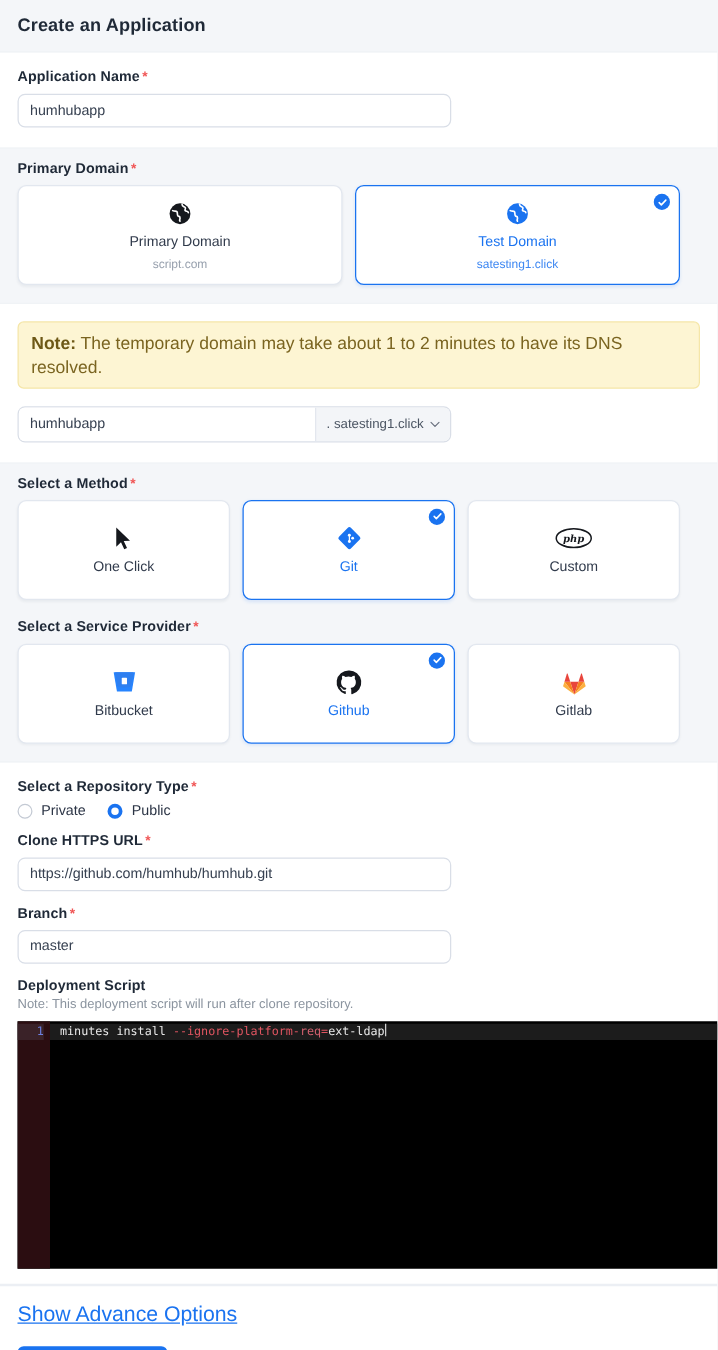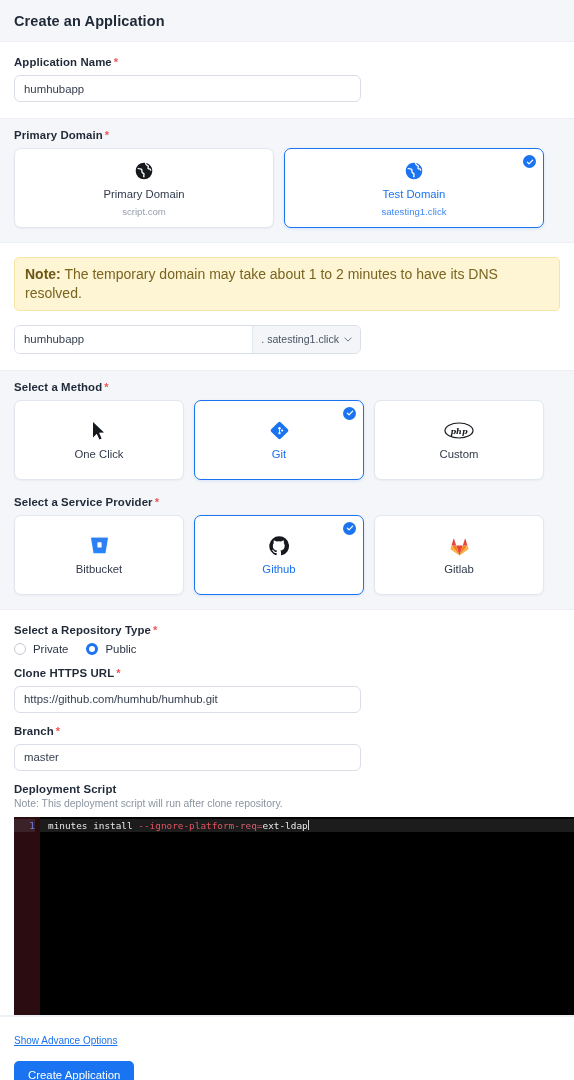--- a/index.html
+++ b/index.html
@@ -212,21 +212,21 @@
     width: 1px;
     height: 10px;
     background: #cfcfcf;
     vertical-align: -1px;
   }
 
   
   .footer { background: #fff; border-top: 1px solid #eceff4; padding: 13px 14px 16px 14px; }
   .adv-link {
     display: inline-block;
-    font-size: 10px;
+    font-size: 17px;
     color: #1a73f0;
     text-decoration: underline;
     cursor: pointer;
     margin-bottom: 15px;
   }
   .primary-btn {
     display: inline-block;
     background: #1a73f0;
     color: #fff;
     border: 0;
@@ -388,21 +388,21 @@
           <path d="M21.1 10.8l1.2 3.6c.1.4 0 .8-.4 1l-9.9 7.1z" fill="#fcb03f"></path>
           <path d="M21.1 10.8h-5.3L18.1 3.6c.2-.4.7-.4.9 0z" fill="#e8453c"></path>
         </svg>
       </span>
       <span class="c-title">Gitlab</span>
     </div>
 
   </div>
 </div>
 
-<div class="panel" style="padding-bottom:0;">
+<div class="panel" style="padding-bottom:12px;">
   <div class="field-label">
     <span>Select a Repository Type</span><span class="req">*</span>
   </div>
   <div class="radio-row">
     <span class="radio"></span>
     <span class="radio-label">Private</span>
     <span class="radio on"></span>
     <span class="radio-label">Public</span>
   </div>
 

